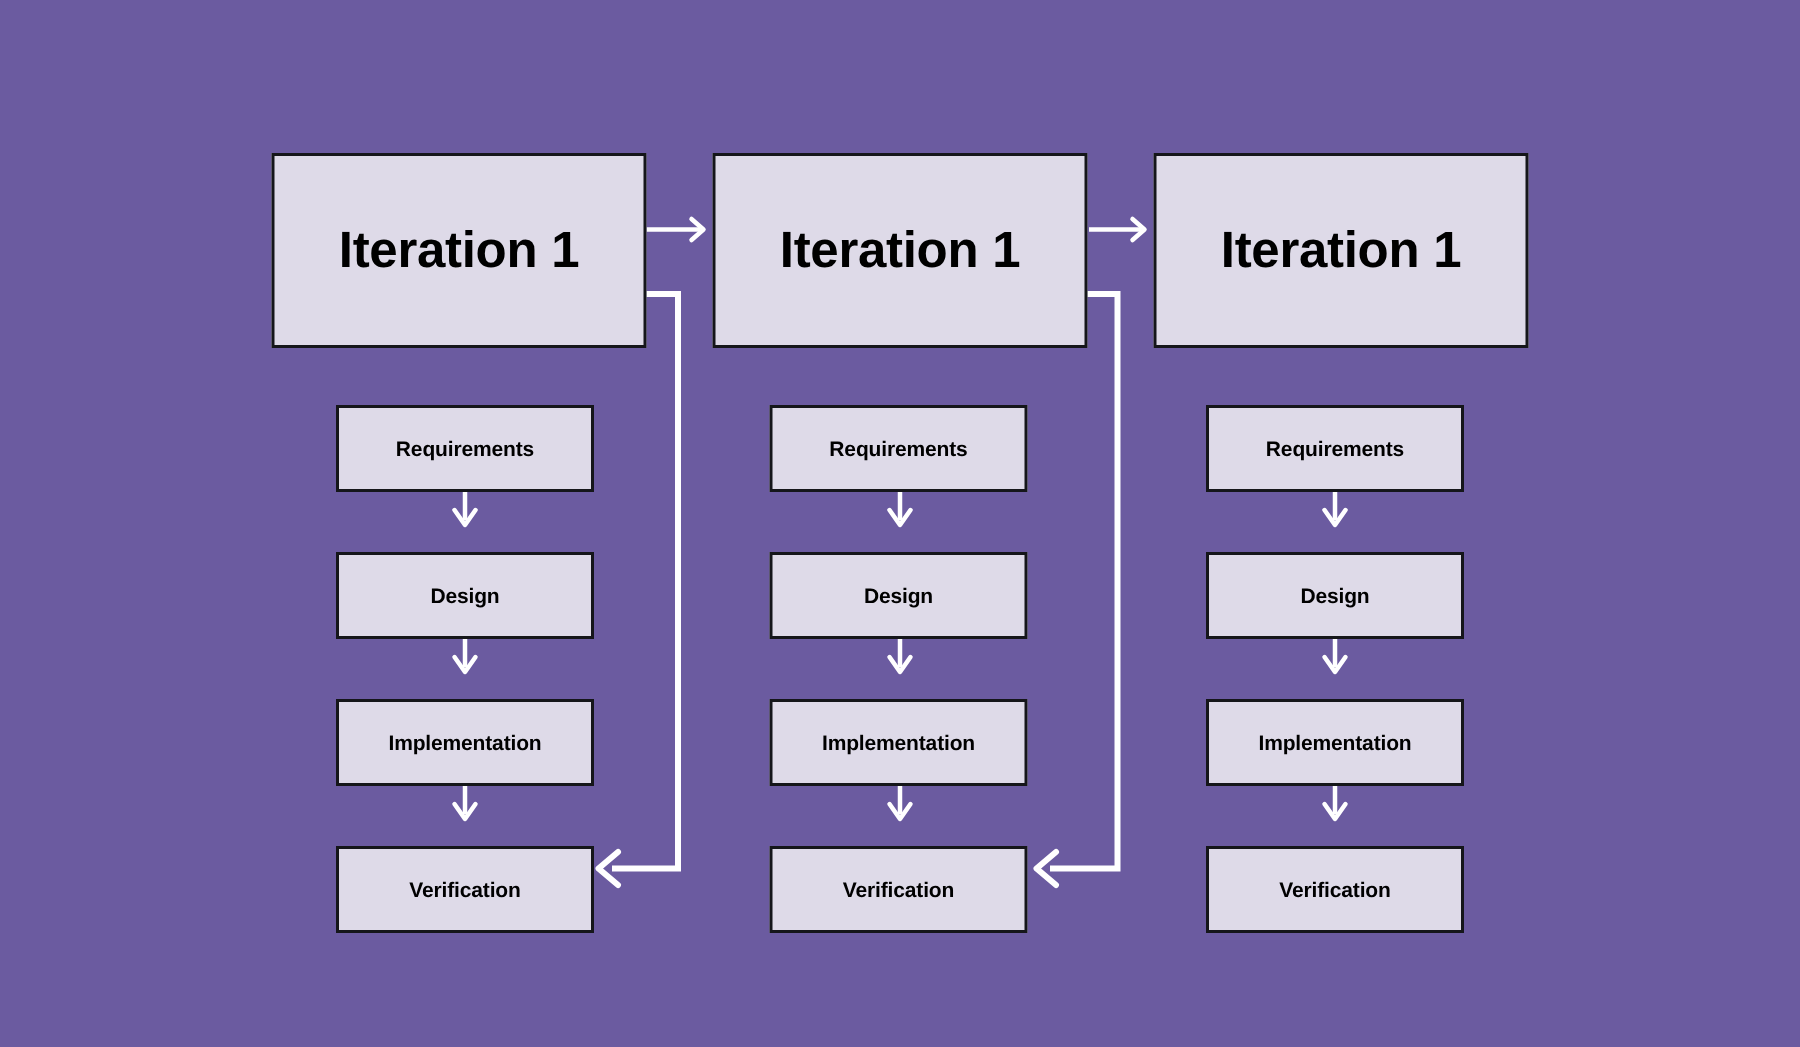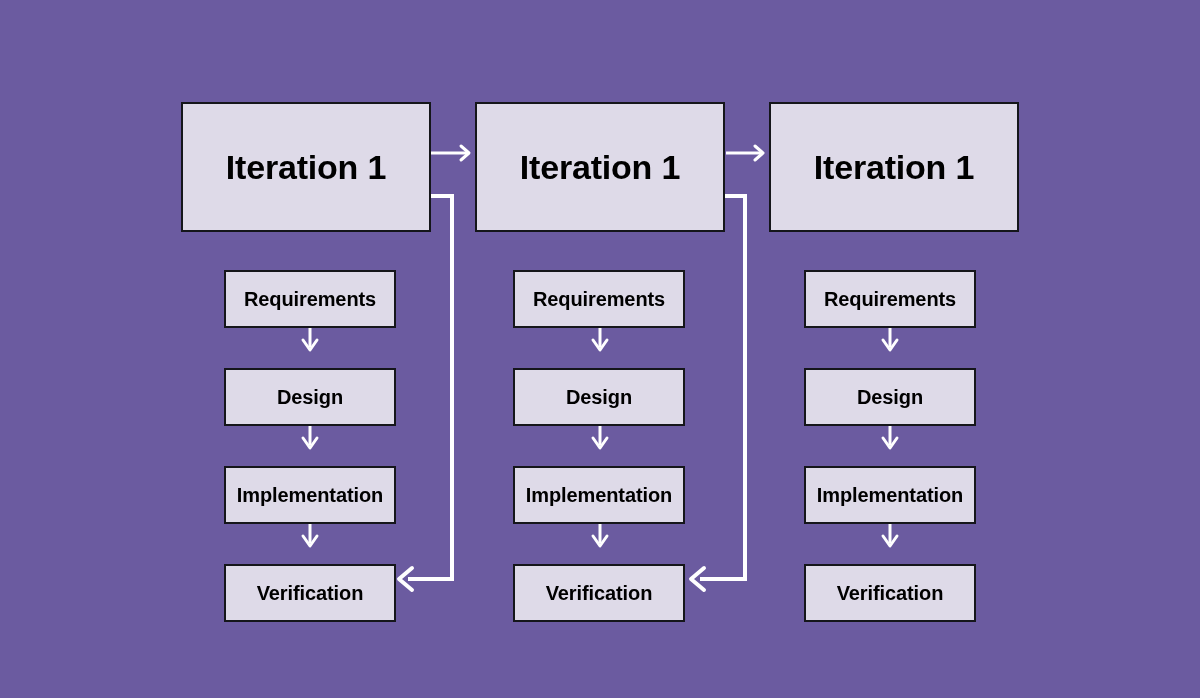--- a/index.html
+++ b/index.html
@@ -41,21 +41,21 @@
   .iteration-box {
     width: 250px;
     height: 130px;
     font-size: 34px;
     font-weight: bold;
     letter-spacing: -0.2px;
   }
   .phase-box {
     width: 172px;
     height: 58px;
-    font-size: 20px;
+    font-size: 14px;
     font-weight: bold;
     letter-spacing: -0.1px;
   }
 </style>
 </head>
 <body>
 
 <div id="diagram-canvas">
 
   <svg id="svg-layer" viewBox="0 0 1200 698" xmlns="http://www.w3.org/2000/svg">

